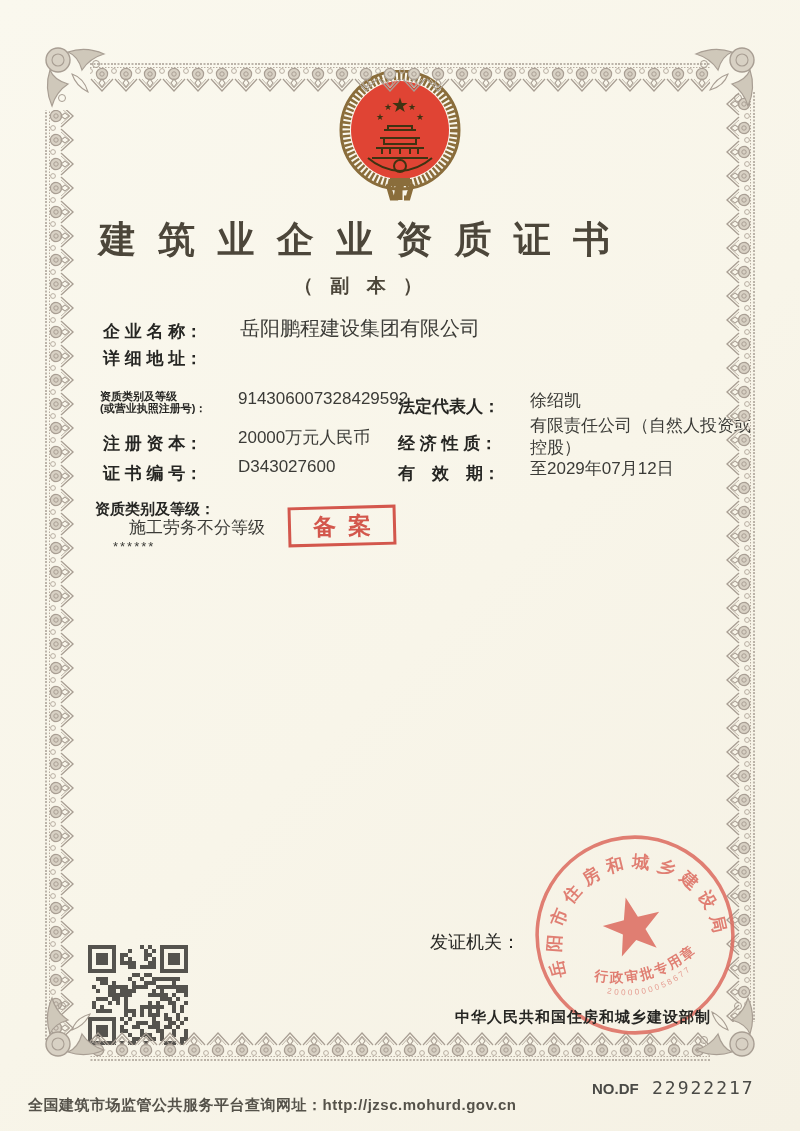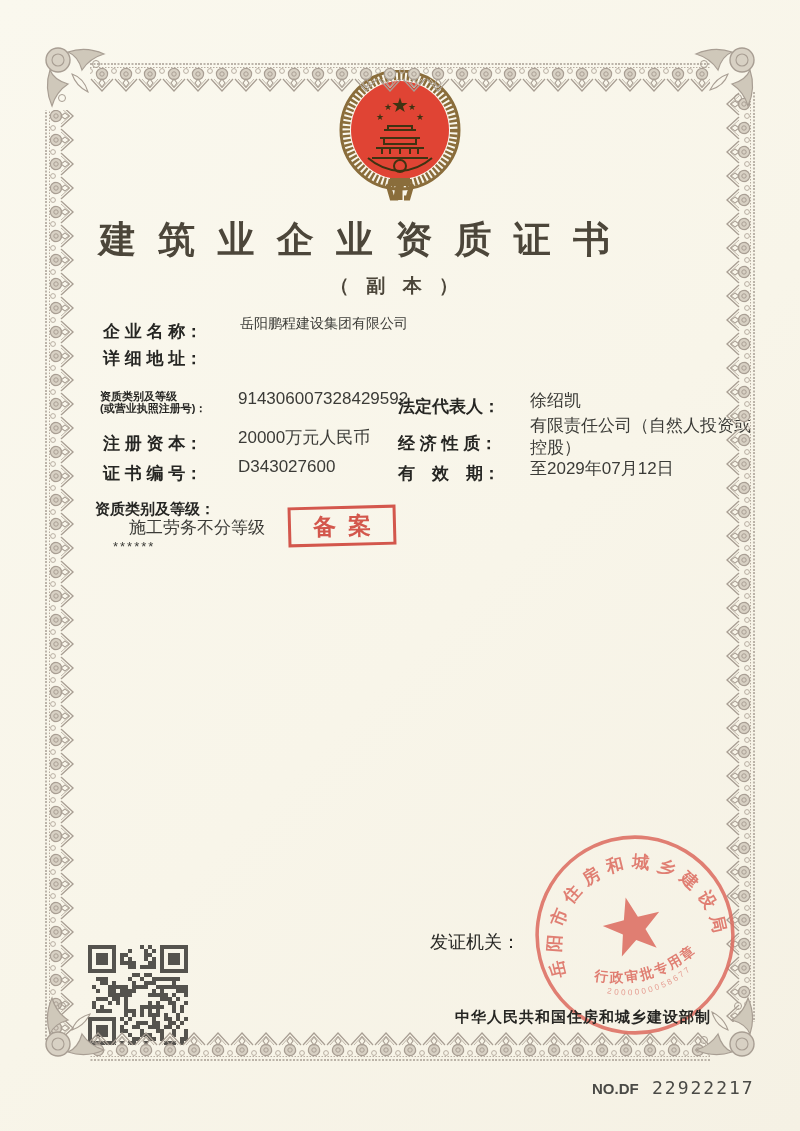--- a/index.html
+++ b/index.html
@@ -4,24 +4,24 @@
 <style>
   html,body{margin:0;padding:0;}
   body{width:800px;height:1131px;background:#e9e6da;font-family:"Liberation Sans",sans-serif;}
   #paper{position:relative;width:800px;height:1131px;overflow:hidden;
     background:linear-gradient(135deg,#faf8ee 0%,#f8f5e9 55%,#f5f1e4 100%);}
   .abs{position:absolute;}
   
   .cert-title{left:0;top:215px;width:715px;text-align:center;
     font-size:37px;font-weight:bold;color:#4c463a;letter-spacing:6px;}
   .cert-subtitle{left:0;top:273px;width:722px;text-align:center;
-    font-size:19px;font-weight:bold;color:#4c463a;letter-spacing:6px;padding-left:36px;}
+    font-size:19px;font-weight:bold;color:#4c463a;letter-spacing:6px;}
   
   .flabel{font-weight:bold;color:#262623;font-size:17px;white-space:nowrap;}
-  .fvalue{color:#3b3b37;font-size:14px;white-space:nowrap;}
+  .fvalue{color:#3b3b37;font-size:20px;white-space:nowrap;}
   .small-label{font-size:11px;line-height:12px;font-weight:bold;color:#262623;white-space:nowrap;}
   .wrapval{white-space:normal;line-height:22px;}
   
   .cat-label{font-size:15px;font-weight:bold;color:#262623;}
   .cat-value{font-size:17px;color:#3b3b37;}
   .stars{font-size:13px;color:#3b3b37;letter-spacing:2px;}
   .filing-stamp{left:288px;top:506px;width:90px;height:34px;border:3px solid #cf463c;
     display:flex;align-items:center;justify-content:center;transform:rotate(-1.5deg);
     color:#cf463c;font-size:23px;font-weight:bold;letter-spacing:12px;padding-left:12px;opacity:.9;}
   
@@ -457,16 +457,17 @@
       <rect x="24" y="92" width="4" height="4" fill="#55534e"></rect>
       <rect x="0" y="96" width="4" height="4" fill="#55534e"></rect>
       <rect x="4" y="96" width="4" height="4" fill="#55534e"></rect>
       <rect x="8" y="96" width="4" height="4" fill="#55534e"></rect>
       <rect x="12" y="96" width="4" height="4" fill="#55534e"></rect>
       <rect x="16" y="96" width="4" height="4" fill="#55534e"></rect>
       <rect x="20" y="96" width="4" height="4" fill="#55534e"></rect>
       <rect x="24" y="96" width="4" height="4" fill="#55534e"></rect>
     </svg>
 
+  <div class="abs footer-query">全国建筑市场监管公共服务平台查询网址：http://jzsc.mohurd.gov.cn</div>
   <div class="abs footer-no">NO.DF</div>
   <div class="abs footer-serial">22922217</div>
 
 </div>
 
 </body></html>

